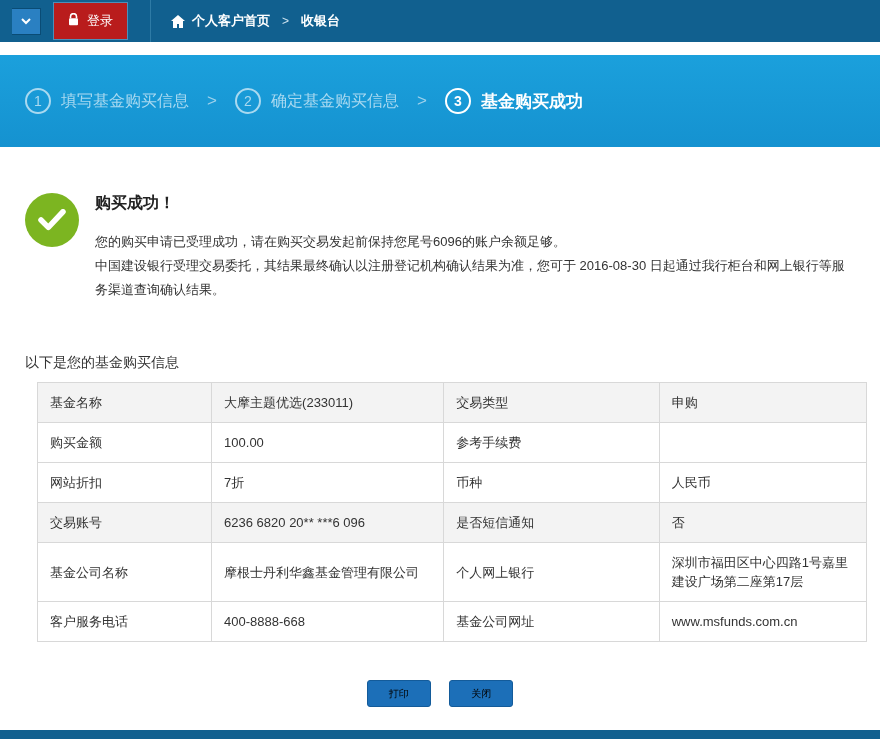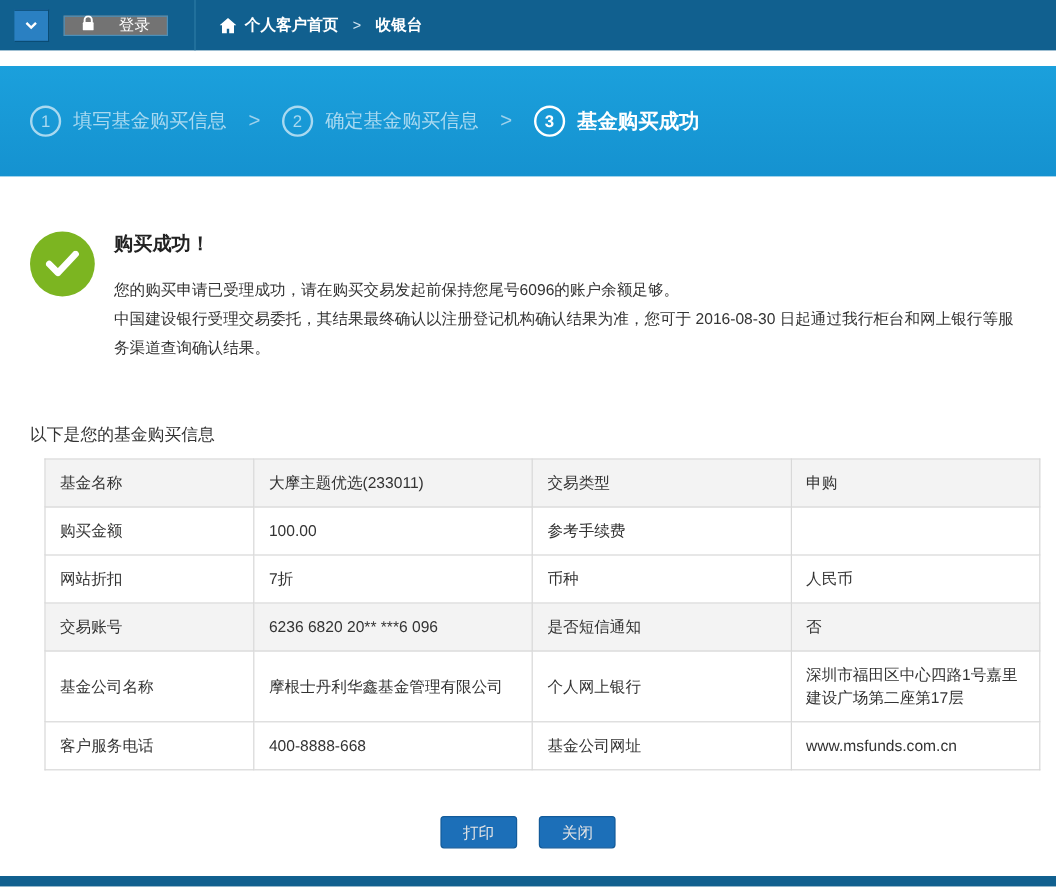--- a/index.html
+++ b/index.html
@@ -8,22 +8,22 @@
   body { font-family: "Liberation Sans", "DejaVu Sans", sans-serif; }
   .page { width:880px; height:739px; background:#fff; display:flex; flex-direction:column; overflow:hidden; }
 
   
   .topbar { height:42px; background:#11608f; display:flex; align-items:center; padding:0 12px; flex-shrink:0; }
   .select-group { display:flex; height:27px; cursor:pointer; }
   .select-value { background:#fff; color:#222; font-size:12px; line-height:25px; padding:0 10px; width:118px;
                   border:1px solid #0a4c75; border-right:none; white-space:nowrap; overflow:hidden; }
   .select-arrow { width:29px; background:#2a80c2; display:flex; align-items:center; justify-content:center;
                   border:1px solid #0a4c75; border-left:none; }
-  .login-btn { margin-left:12px; height:17px; background:#737373; border:1px solid #4d8fb8; color:#fff;
-               font-size:13px; display:flex; align-items:center; gap:20px; padding:0 14px; cursor:pointer;
+  .login-btn { margin-left:12px; height:38px; background:#b91c1c; border:1px solid #4d8fb8; color:#fff;
+               font-size:13px; display:flex; align-items:center; gap:8px; padding:0 14px; cursor:pointer;
                font-family:inherit; }
   .topbar-divider { width:1px; height:42px; background:#2e7ba6; margin:0 20px 0 22px; }
   .breadcrumb { display:flex; align-items:center; color:#fff; font-size:13px; font-weight:bold; }
   .home-icon { display:flex; align-items:center; margin-right:7px; cursor:pointer; }
   .crumb-home { cursor:pointer; }
   .crumb-sep { font-weight:normal; color:#cfe4f1; margin:0 12px; font-size:12px; }
 
   
   .banner { margin-top:13px; height:92px; background:linear-gradient(#1ba0dc,#1592d0); display:flex;
             align-items:center; padding-left:25px; flex-shrink:0; }
@@ -43,22 +43,22 @@
   .success-text p { font-size:13px; color:#333; line-height:24px; }
 
   .info-section { margin-top:52px; }
   .section-title { font-size:14px; color:#333; margin-bottom:10px; }
   table { width:100%; border-collapse:collapse; table-layout:fixed;margin-left:12px; }
   td { border:1px solid #d8d8d8; padding:10px 12px; font-size:13px; color:#333; line-height:19px;
        word-break:break-all; }
   tr:nth-child(3n+1) td { background:#f3f3f3; }
 
   .actions { text-align:center; margin-top:38px; }
-  .btn { min-width:64px; height:27px; background:#1c6fb8; color:#e5e5e5; border:1px solid #135b9a;
-         border-radius:3px; font-size:13px; margin:0 7px; cursor:pointer; font-family:inherit; padding:0 16px; }
+  .btn { min-width:64px; height:27px; background:#1c6fb8; color:#000000; border:1px solid #135b9a;
+         border-radius:3px; font-size:10px; margin:0 7px; cursor:pointer; font-family:inherit; padding:0 16px; }
 
   .bottombar { margin-top:auto; height:9px; background:#11608f; flex-shrink:0; }
 </style>
 </head>
 <body>
 
 <div class="page">
 
   <header class="topbar">
     <div class="select-group">

